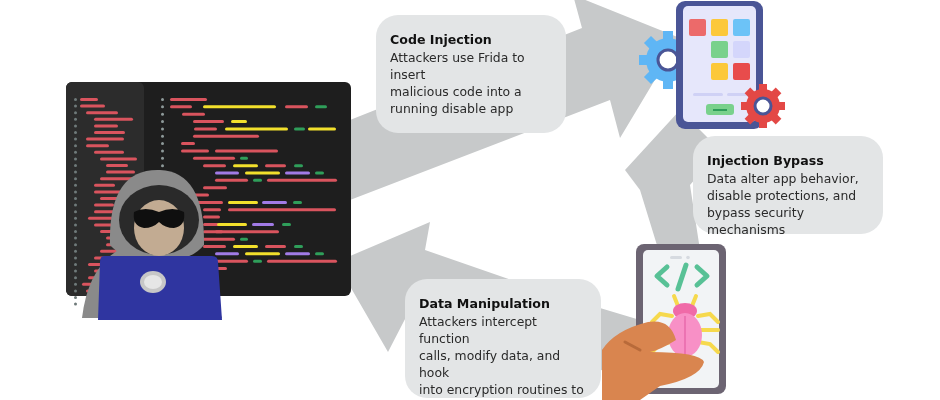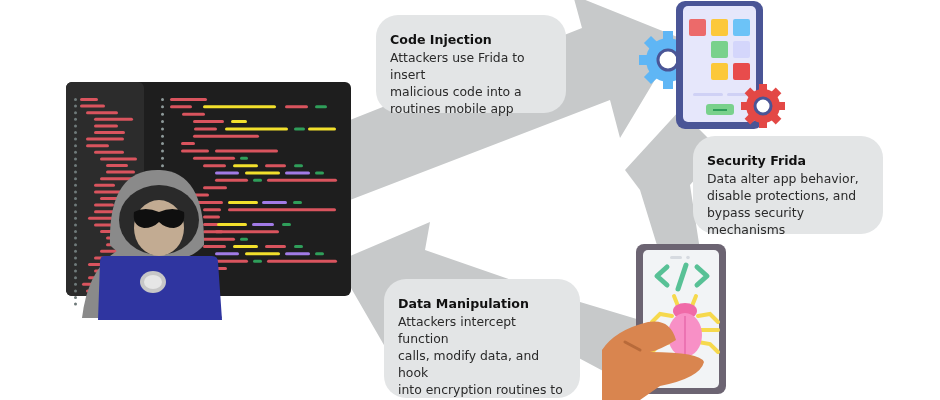--- a/index.html
+++ b/index.html
@@ -10,23 +10,23 @@
       background: #e3e5e6;
       border-radius: 22px;
       color: #2a2a2a;
       font-size: 12.4px;
       line-height: 17px;
       padding: 16px 14px 14px 14px;
       box-sizing: border-box;
     }
     .card .title { font-weight: bold; color: #111111; font-size: 12.6px; display: block; margin-bottom: 1px; }
     .card .body { display: block; white-space: pre-line; }
-    #card-code { left: 376px; top: 15px; width: 190px; height: 98px; }
+    #card-code { left: 376px; top: 15px; width: 190px; height: 118px; }
     #card-bypass { left: 693px; top: 136px; width: 190px; height: 98px; }
-    #card-data { left: 384px; top: 279px; width: 196px; height: 119px; }
+    #card-data { left: 405px; top: 279px; width: 196px; height: 119px; }
   </style>
 </head>
 <body>
 
 <svg id="art" viewBox="0 0 940 400" xmlns="http://www.w3.org/2000/svg">
 
   <g>
     <polygon class="arrow" points="350,190 350,120 582,28 573,-5 680,38 620,138 610,100 350,200" fill="#c7c9ca"></polygon>
     <polygon class="arrow" points="680,110 720,150 690,185 700,250 660,255 640,190 625,170" fill="#c7c9ca"></polygon>
     <polygon class="arrow" points="640,320 620,380 470,300 420,290 388,352 336,262 430,222 425,250 540,290" fill="#c7c9ca"></polygon>
@@ -267,25 +267,25 @@
     </g>
     <path d="M602,350 Q615,330 648,322 Q670,318 676,340 Q660,350 650,352 Q700,352 704,362 Q700,378 660,386 L640,400 L602,400 Z" fill="#d9854f"></path>
     <path d="M625,342 L640,350" stroke="#b86a3a" stroke-width="3" stroke-linecap="round"></path>
   </g>
 </svg>
 
 <div class="card" id="card-code">
   <span class="title">Code Injection</span>
   <span class="body">Attackers use Frida to insert
 malicious code into a
-routines mobile app</span>
+running disable app</span>
 </div>
 
 <div class="card" id="card-bypass">
-  <span class="title">Security Frida</span>
+  <span class="title">Injection Bypass</span>
   <span class="body"> Data alter app behavior,
 disable protections, and
 bypass security mechanisms</span>
 </div>
 
 <div class="card" id="card-data">
   <span class="title">Data Manipulation</span>
   <span class="body">Attackers intercept function
 calls, modify data, and hook
 into encryption routines to

